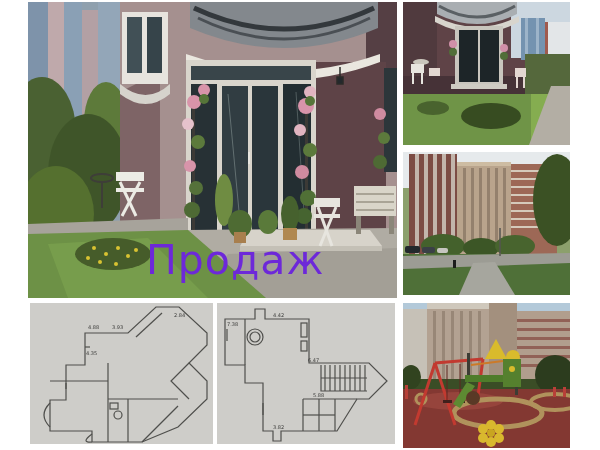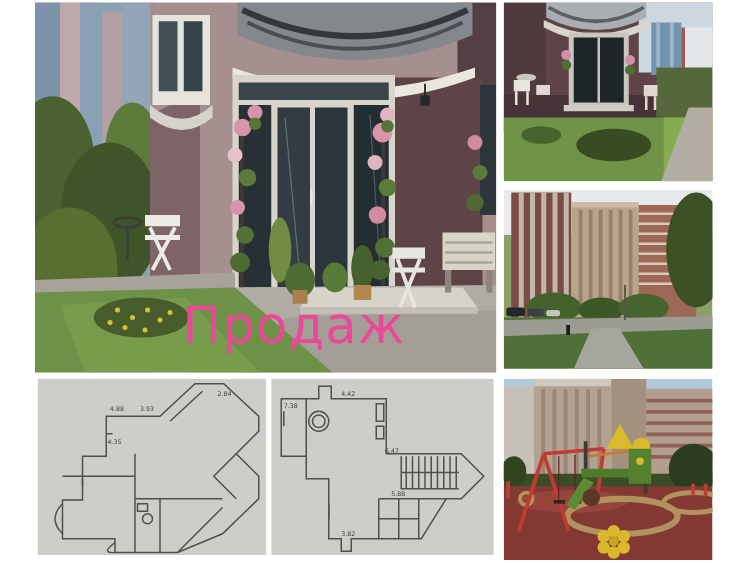--- a/index.html
+++ b/index.html
@@ -10,21 +10,21 @@
 
   .photo-main  { left:28px;  top:2px;   width:369px; height:296px; }
   .photo-two   { left:403px; top:2px;   width:167px; height:143px; }
   .photo-three { left:403px; top:152px; width:167px; height:143px; }
   .photo-four  { left:403px; top:303px; width:167px; height:145px; }
   .plan-left   { left:30px;  top:303px; width:183px; height:141px; }
   .plan-right  { left:217px; top:303px; width:178px; height:141px; }
 
   .overlay-text {
     position:absolute; left:118px; top:236px;
-    font-size:41px; line-height:1.1; color:#ec4899;
+    font-size:41px; line-height:1.1; color:#6d28d9;
     font-family:"DejaVu Sans", sans-serif; letter-spacing:1px;
     white-space:nowrap; pointer-events:none;
   }
   .plan-dim { font-size:5px; fill:#3c3c3a; font-family:"DejaVu Sans", sans-serif; }
 </style>
 </head>
 <body>
 
 <div class="collage">
 

